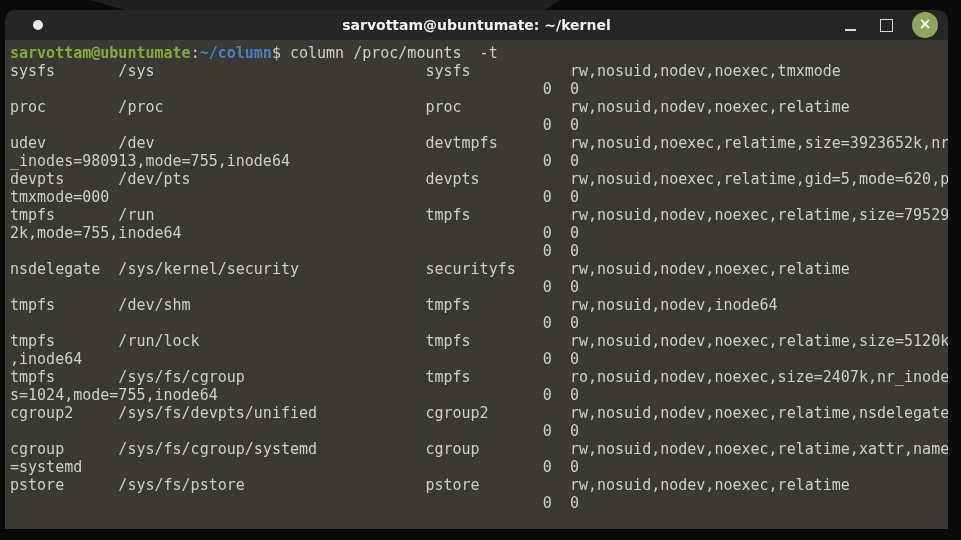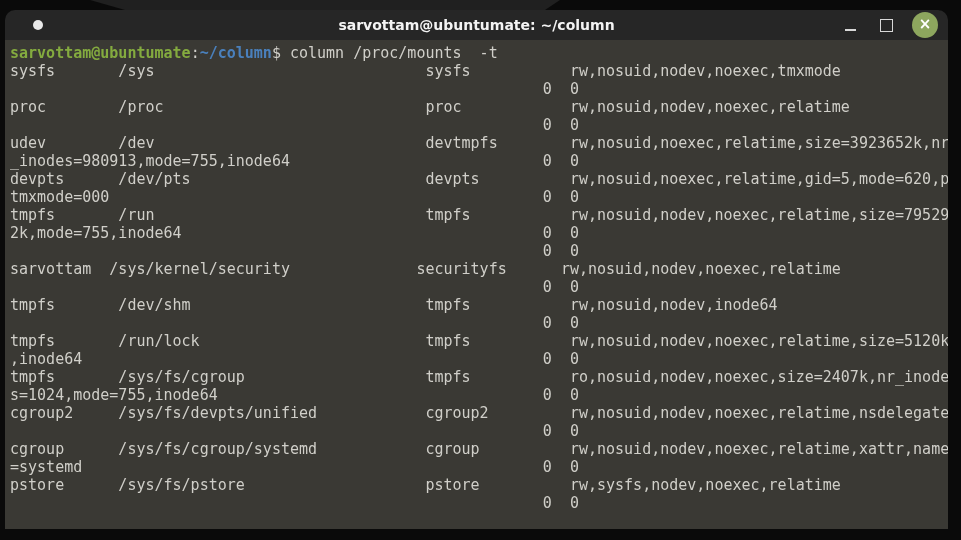--- a/index.html
+++ b/index.html
@@ -65,21 +65,21 @@
   .prompt .cwd{color:var(--prompt-path-color,#4a80bc);font-weight:bold;}
 </style>
 </head>
 <body>
 
 <div class="wallpaper-wedge"></div>
 
 <div class="window">
   <div class="titlebar">
     <button class="win-dot"></button>
-    <div class="title">sarvottam@ubuntumate: ~/column</div>
+    <div class="title">sarvottam@ubuntumate: ~/kernel</div>
     <div class="controls">
       <button class="ctrl" title="minimize">
         <span class="min-bar"></span>
       </button>
       <button class="ctrl" title="maximize">
         <span class="max-box"></span>
       </button>
       <button class="ctrl close" title="close">
         <span class="close-x">×</span>
       </button>
@@ -93,29 +93,29 @@
         <div class="line">                                                           0  0</div>
         <div class="line">proc        /proc                             proc            rw,nosuid,nodev,noexec,relatime</div>
         <div class="line">                                                           0  0</div>
         <div class="line">udev        /dev                              devtmpfs        rw,nosuid,noexec,relatime,size=3923652k,nr</div>
         <div class="line">_inodes=980913,mode=755,inode64                            0  0</div>
         <div class="line">devpts      /dev/pts                          devpts          rw,nosuid,noexec,relatime,gid=5,mode=620,p</div>
         <div class="line">tmxmode=000                                                0  0</div>
         <div class="line">tmpfs       /run                              tmpfs           rw,nosuid,nodev,noexec,relatime,size=79529</div>
         <div class="line">2k,mode=755,inode64                                        0  0</div>
         <div class="line">                                                           0  0</div>
-        <div class="line">sarvottam  /sys/kernel/security              securityfs      rw,nosuid,nodev,noexec,relatime</div>
+        <div class="line">nsdelegate  /sys/kernel/security              securityfs      rw,nosuid,nodev,noexec,relatime</div>
         <div class="line">                                                           0  0</div>
         <div class="line">tmpfs       /dev/shm                          tmpfs           rw,nosuid,nodev,inode64</div>
         <div class="line">                                                           0  0</div>
         <div class="line">tmpfs       /run/lock                         tmpfs           rw,nosuid,nodev,noexec,relatime,size=5120k</div>
         <div class="line">,inode64                                                   0  0</div>
         <div class="line">tmpfs       /sys/fs/cgroup                    tmpfs           ro,nosuid,nodev,noexec,size=2407k,nr_inode</div>
         <div class="line">s=1024,mode=755,inode64                                    0  0</div>
         <div class="line">cgroup2     /sys/fs/devpts/unified            cgroup2         rw,nosuid,nodev,noexec,relatime,nsdelegate</div>
         <div class="line">                                                           0  0</div>
         <div class="line">cgroup      /sys/fs/cgroup/systemd            cgroup          rw,nosuid,nodev,noexec,relatime,xattr,name</div>
         <div class="line">=systemd                                                   0  0</div>
-        <div class="line">pstore      /sys/fs/pstore                    pstore          rw,sysfs,nodev,noexec,relatime</div>
+        <div class="line">pstore      /sys/fs/pstore                    pstore          rw,nosuid,nodev,noexec,relatime</div>
         <div class="line">                                                           0  0</div>
       </div>
   </div>
 </div>
 
 </body></html>

